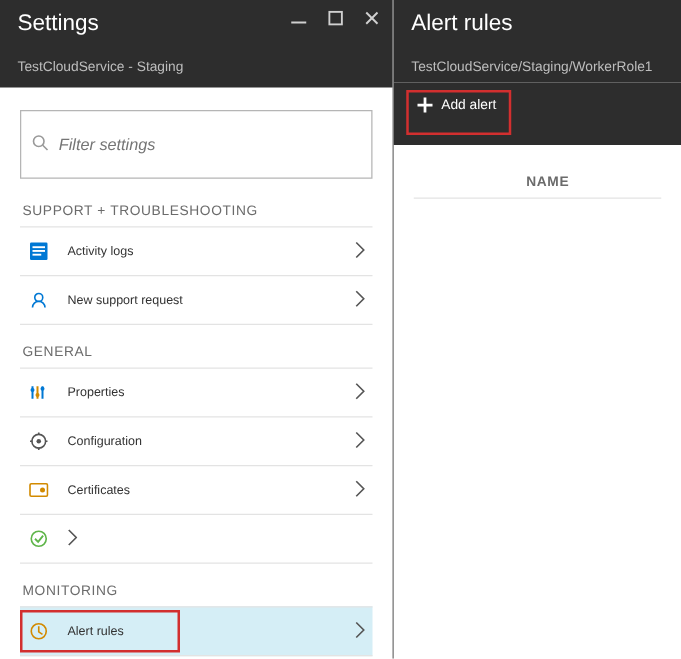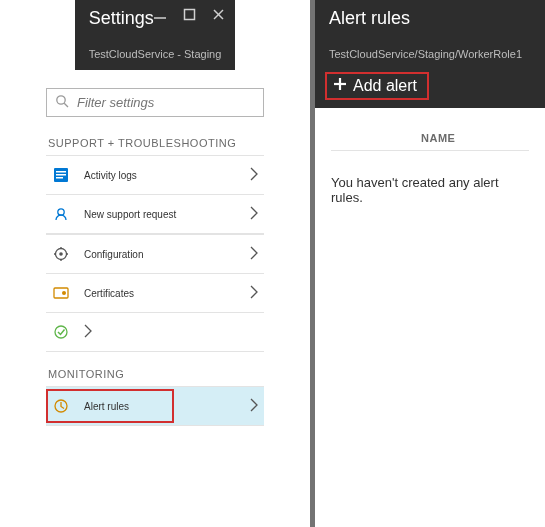--- a/index.html
+++ b/index.html
@@ -6,52 +6,52 @@
   body {
     font-family: "Segoe UI", Tahoma, sans-serif;
     font-size: 13px;
     color: #323232;
     background: #fff;
     width: 545px;
     height: 527px;
     overflow: hidden;
   }
   .container { display: flex; height: 100%; }
-  .pane-left { width: 315px; border-right: 5px solid #737373; display: flex; flex-direction: column; align-items: center; }
+  .pane-left { width: 315px; border-right: 1px solid #737373; display: flex; flex-direction: column; }
   .pane-right { flex: 1; display: flex; flex-direction: column; }
   .blade-header {
     background: #2d2d2d;
     color: #fff;
     padding: 8px 14px 10px 14px;
     position: relative;
   }
   .blade-title { font-size: 18px; font-weight: 400; }
   .blade-subtitle { font-size: 11px; color: #bdbdbd; margin-top: 19px; }
   .window-controls {
     position: absolute; top: 8px; right: 10px;
     display: flex; gap: 16px;
     color: #d0d0d0;
   }
   .window-controls span { cursor: pointer; font-size: 14px; }
   .toolbar {
     background: #2d2d2d;
     padding: 6px 10px 8px 10px;
   }
   .toolbar-button {
-    display: inline-flex; align-items: flex-start; gap: 6px;
-    color: #fff; font-size: 16px;
+    display: inline-flex; align-items: center; gap: 6px;
+    color: #fff; font-size: 11px;
     border: 2px solid #d22f2f;
-    padding: 3px 10px 3px 6px;
+    padding: 3px 10px 15px 6px;
     cursor: pointer;
   }
   .plus-icon svg { display: block; }
   .body { padding: 18px 16px 0 16px; flex: 1; overflow: auto; }
   .search-box {
     border: 1px solid #b5b5b5;
-    padding: 5px 8px;
+    padding: 18px 8px;
     display: flex; align-items: center; gap: 8px;
     color: #888;
     margin-bottom: 20px;
   }
   .search-box input {
     border: none; outline: none; flex: 1;
     font-style: italic; font-size: 13px; color: #444;
     background: transparent;
   }
   .section-label {
@@ -160,21 +160,40 @@
             </svg>
         </span>
         <span class="menu-label">New support request</span>
         <span class="chevron">
           <svg width="8" height="14" viewBox="0 0 8 14">
               <polyline points="1,1 7,7 1,13" fill="none" stroke="#555" stroke-width="1.3"></polyline>
             </svg>
         </span>
       </div>
 
-
+      <div class="section-label">GENERAL</div>
+
+      <div class="menu-item">
+        <span class="menu-icon">
+          <svg width="16" height="16" viewBox="0 0 16 16">
+            <line x1="3" y1="3" x2="3" y2="13" stroke="#0078d4" stroke-width="1.6"></line>
+            <line x1="7" y1="3" x2="7" y2="13" stroke="#d28a00" stroke-width="1.6"></line>
+            <line x1="11" y1="3" x2="11" y2="13" stroke="#0078d4" stroke-width="1.6"></line>
+            <circle cx="3" cy="6" r="1.6" fill="#0078d4"></circle>
+            <circle cx="7" cy="10" r="1.6" fill="#d28a00"></circle>
+            <circle cx="11" cy="5" r="1.6" fill="#0078d4"></circle>
+          </svg>
+        </span>
+        <span class="menu-label">Properties</span>
+        <span class="chevron">
+          <svg width="8" height="14" viewBox="0 0 8 14">
+              <polyline points="1,1 7,7 1,13" fill="none" stroke="#555" stroke-width="1.3"></polyline>
+            </svg>
+        </span>
+      </div>
 
       <div class="menu-item">
         <span class="menu-icon">
           <svg width="16" height="16" viewBox="0 0 16 16">
               <circle cx="8" cy="8" r="5.5" fill="none" stroke="#555" stroke-width="1.3"></circle>
               <circle cx="8" cy="8" r="1.8" fill="#555"></circle>
               <g stroke="#555" stroke-width="1.3">
                 <line x1="8" y1="1" x2="8" y2="3"></line>
                 <line x1="8" y1="13" x2="8" y2="15"></line>
                 <line x1="1" y1="8" x2="3" y2="8"></line>
@@ -251,16 +270,15 @@
               <line x1="7" y1="1" x2="7" y2="13" stroke="#fff" stroke-width="2.2"></line>
               <line x1="1" y1="7" x2="13" y2="7" stroke="#fff" stroke-width="2.2"></line>
             </svg>
         </span>
         <span>Add alert</span>
       </div>
     </div>
     <div class="body">
       <div class="col-header">NAME</div>
       <div style="border-top:1px solid #e3e3e3;"></div>
-      <div class="empty-msg">You haven't created any alert rules.</div>
     </div>
   </div>
 </div>
 
 </body></html>

